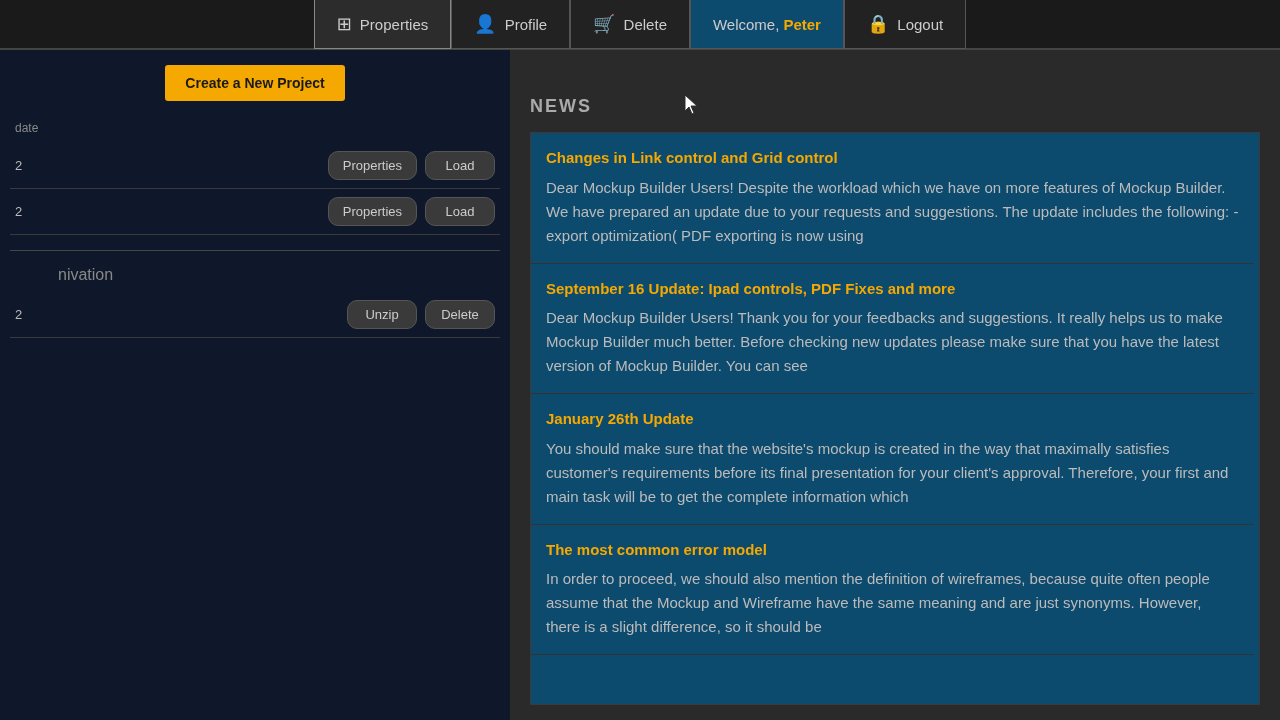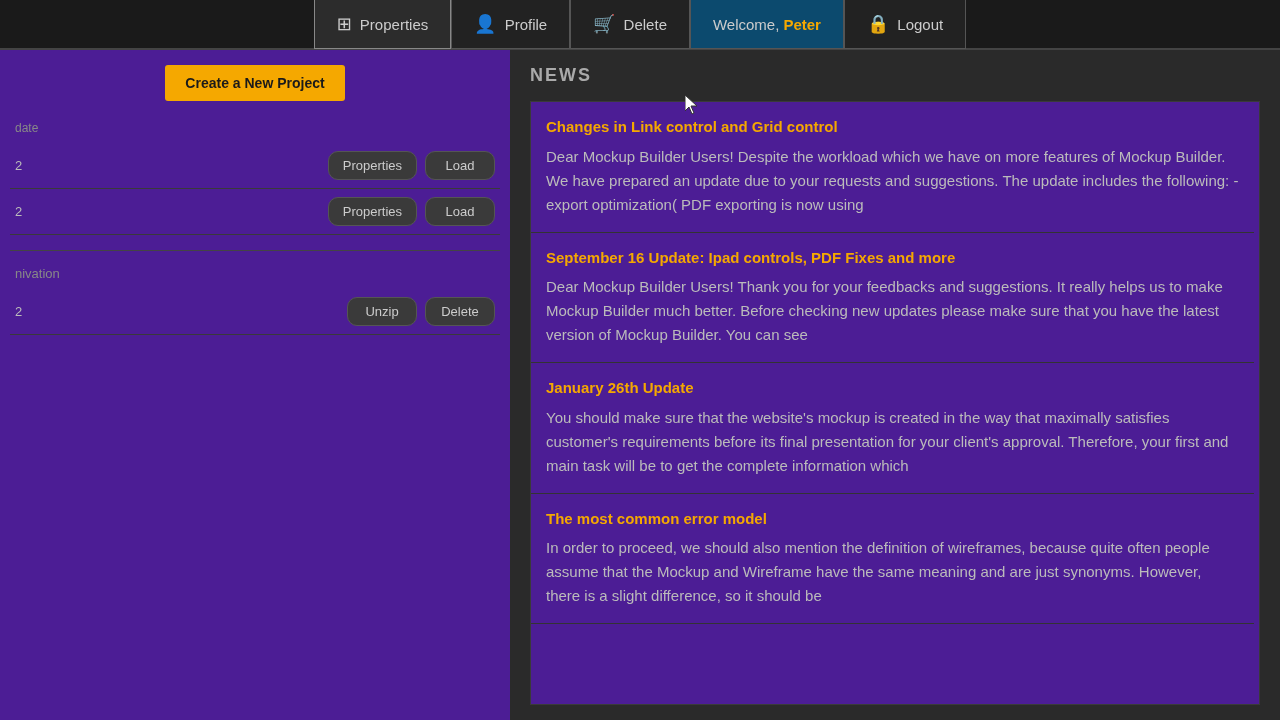--- a/index.html
+++ b/index.html
@@ -66,21 +66,21 @@
     
     .main-content {
       display: flex;
       height: 670px;
     }
 
     
     .left-panel {
       width: 510px;
       padding: 15px 10px;
-      background: #4c1d95;
+      background: #0f172a;
       overflow-y: auto;
       flex-shrink: 0;
     }
 
     .create-btn {
       background: #f5a800;
       color: #1a1a1a;
       border: none;
       padding: 10px 20px;
       font-size: 14px;
@@ -126,49 +126,51 @@
     }
 
     .section-divider {
       border: none;
       border-top: 1px solid #444;
       margin: 15px 0;
     }
 
     .section-header {
       color: #888;
-      font-size: 13px;
+      font-size: 16px;
       margin-bottom: 8px;
       padding-left: 5px;
+      margin-left: 43px;
     }
 
     
     .right-panel {
       flex: 1;
       padding: 15px 20px;
       background: #2a2a2a;
       overflow: hidden;
       display: flex;
       flex-direction: column;
+      margin-top: 31px;
     }
 
     .news-title {
       color: #aaa;
       font-size: 18px;
       font-weight: bold;
       letter-spacing: 2px;
       margin-bottom: 15px;
     }
 
     .news-scroll-area {
       flex: 1;
       overflow-y: scroll;
       padding-right: 5px;
       border: 1px solid #3a3a3a;
-      background: #4c1d95;
+      background: #0c4a6e;
     }
 
     
     .news-scroll-area::-webkit-scrollbar {
       width: 14px;
     }
     .news-scroll-area::-webkit-scrollbar-track {
       background: #1a1a1a;
     }
     .news-scroll-area::-webkit-scrollbar-thumb {

